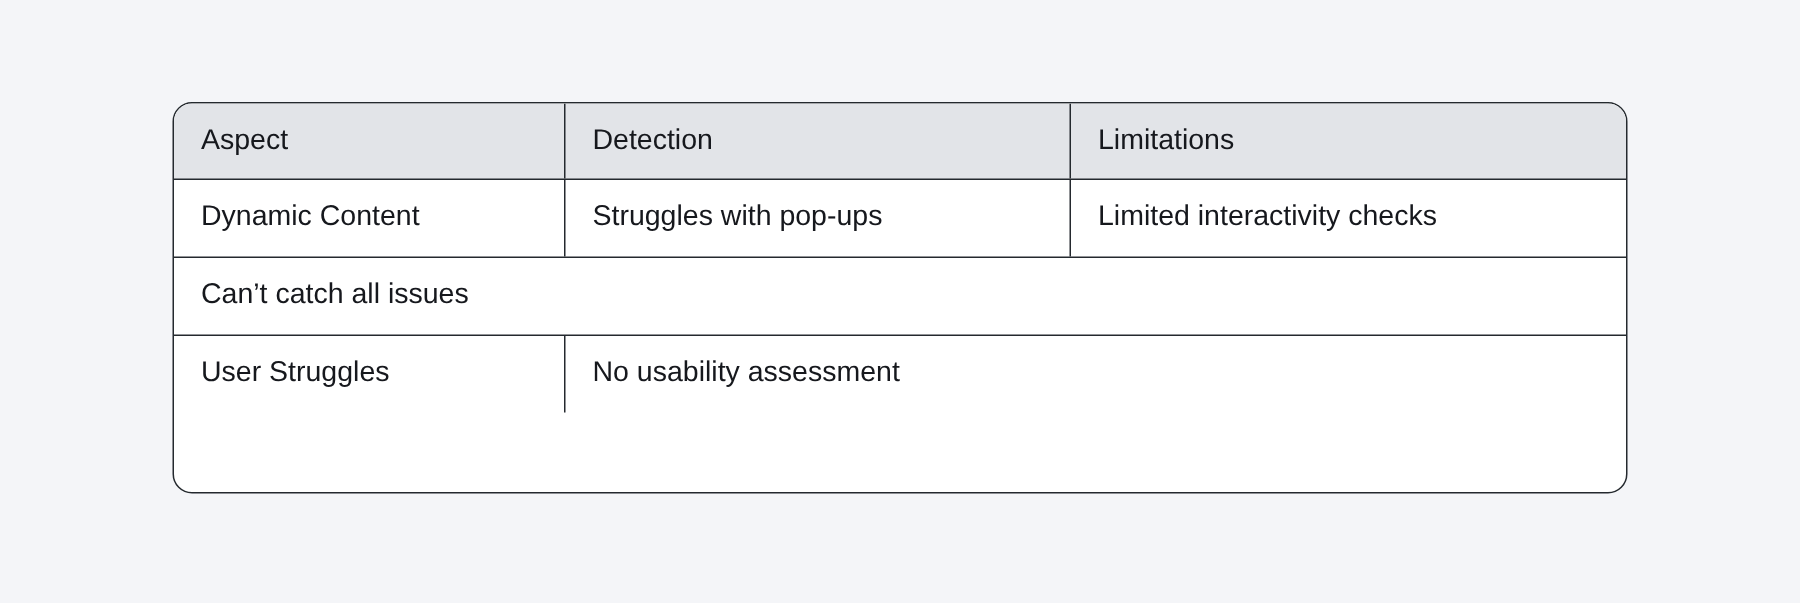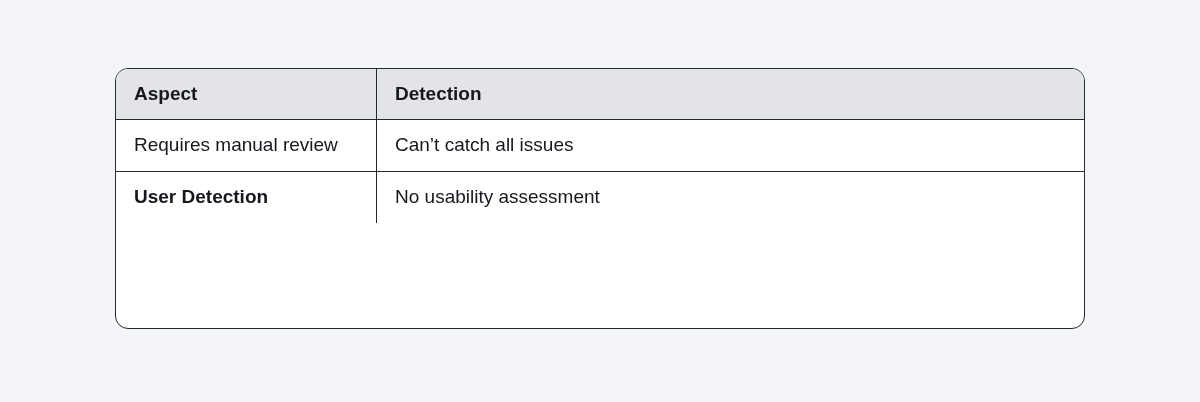--- a/index.html
+++ b/index.html
@@ -58,38 +58,43 @@
     line-height: 1.2;
     color: var(--text);
     white-space: nowrap;
     overflow: hidden;
   }
   .t-cell:last-child {
     border-right: none;
   }
   .t-row.header .t-cell,
   .t-cell.aspect {
-    font-weight: 700;
+    font-weight: 400;
   }
 </style>
 </head>
 <body>
 
 <div class="table-wrap">
 
   <div class="t-row header">
     <div class="t-cell">Aspect</div>
     <div class="t-cell">Detection</div>
+    <div class="t-cell">Limitations</div>
   </div>
 
 
+  <div class="t-row">
+    <div class="t-cell aspect">Dynamic Content</div>
+    <div class="t-cell">Struggles with pop-ups</div>
+    <div class="t-cell">Limited interactivity checks</div>
+  </div>
 
   <div class="t-row">
-    <div class="t-cell">Requires manual review</div>
     <div class="t-cell">Can’t catch all issues</div>
   </div>
 
   <div class="t-row">
-    <div class="t-cell aspect">User Detection</div>
+    <div class="t-cell aspect">User Struggles</div>
     <div class="t-cell">No usability assessment</div>
   </div>
 
 </div>
 
 </body></html>

